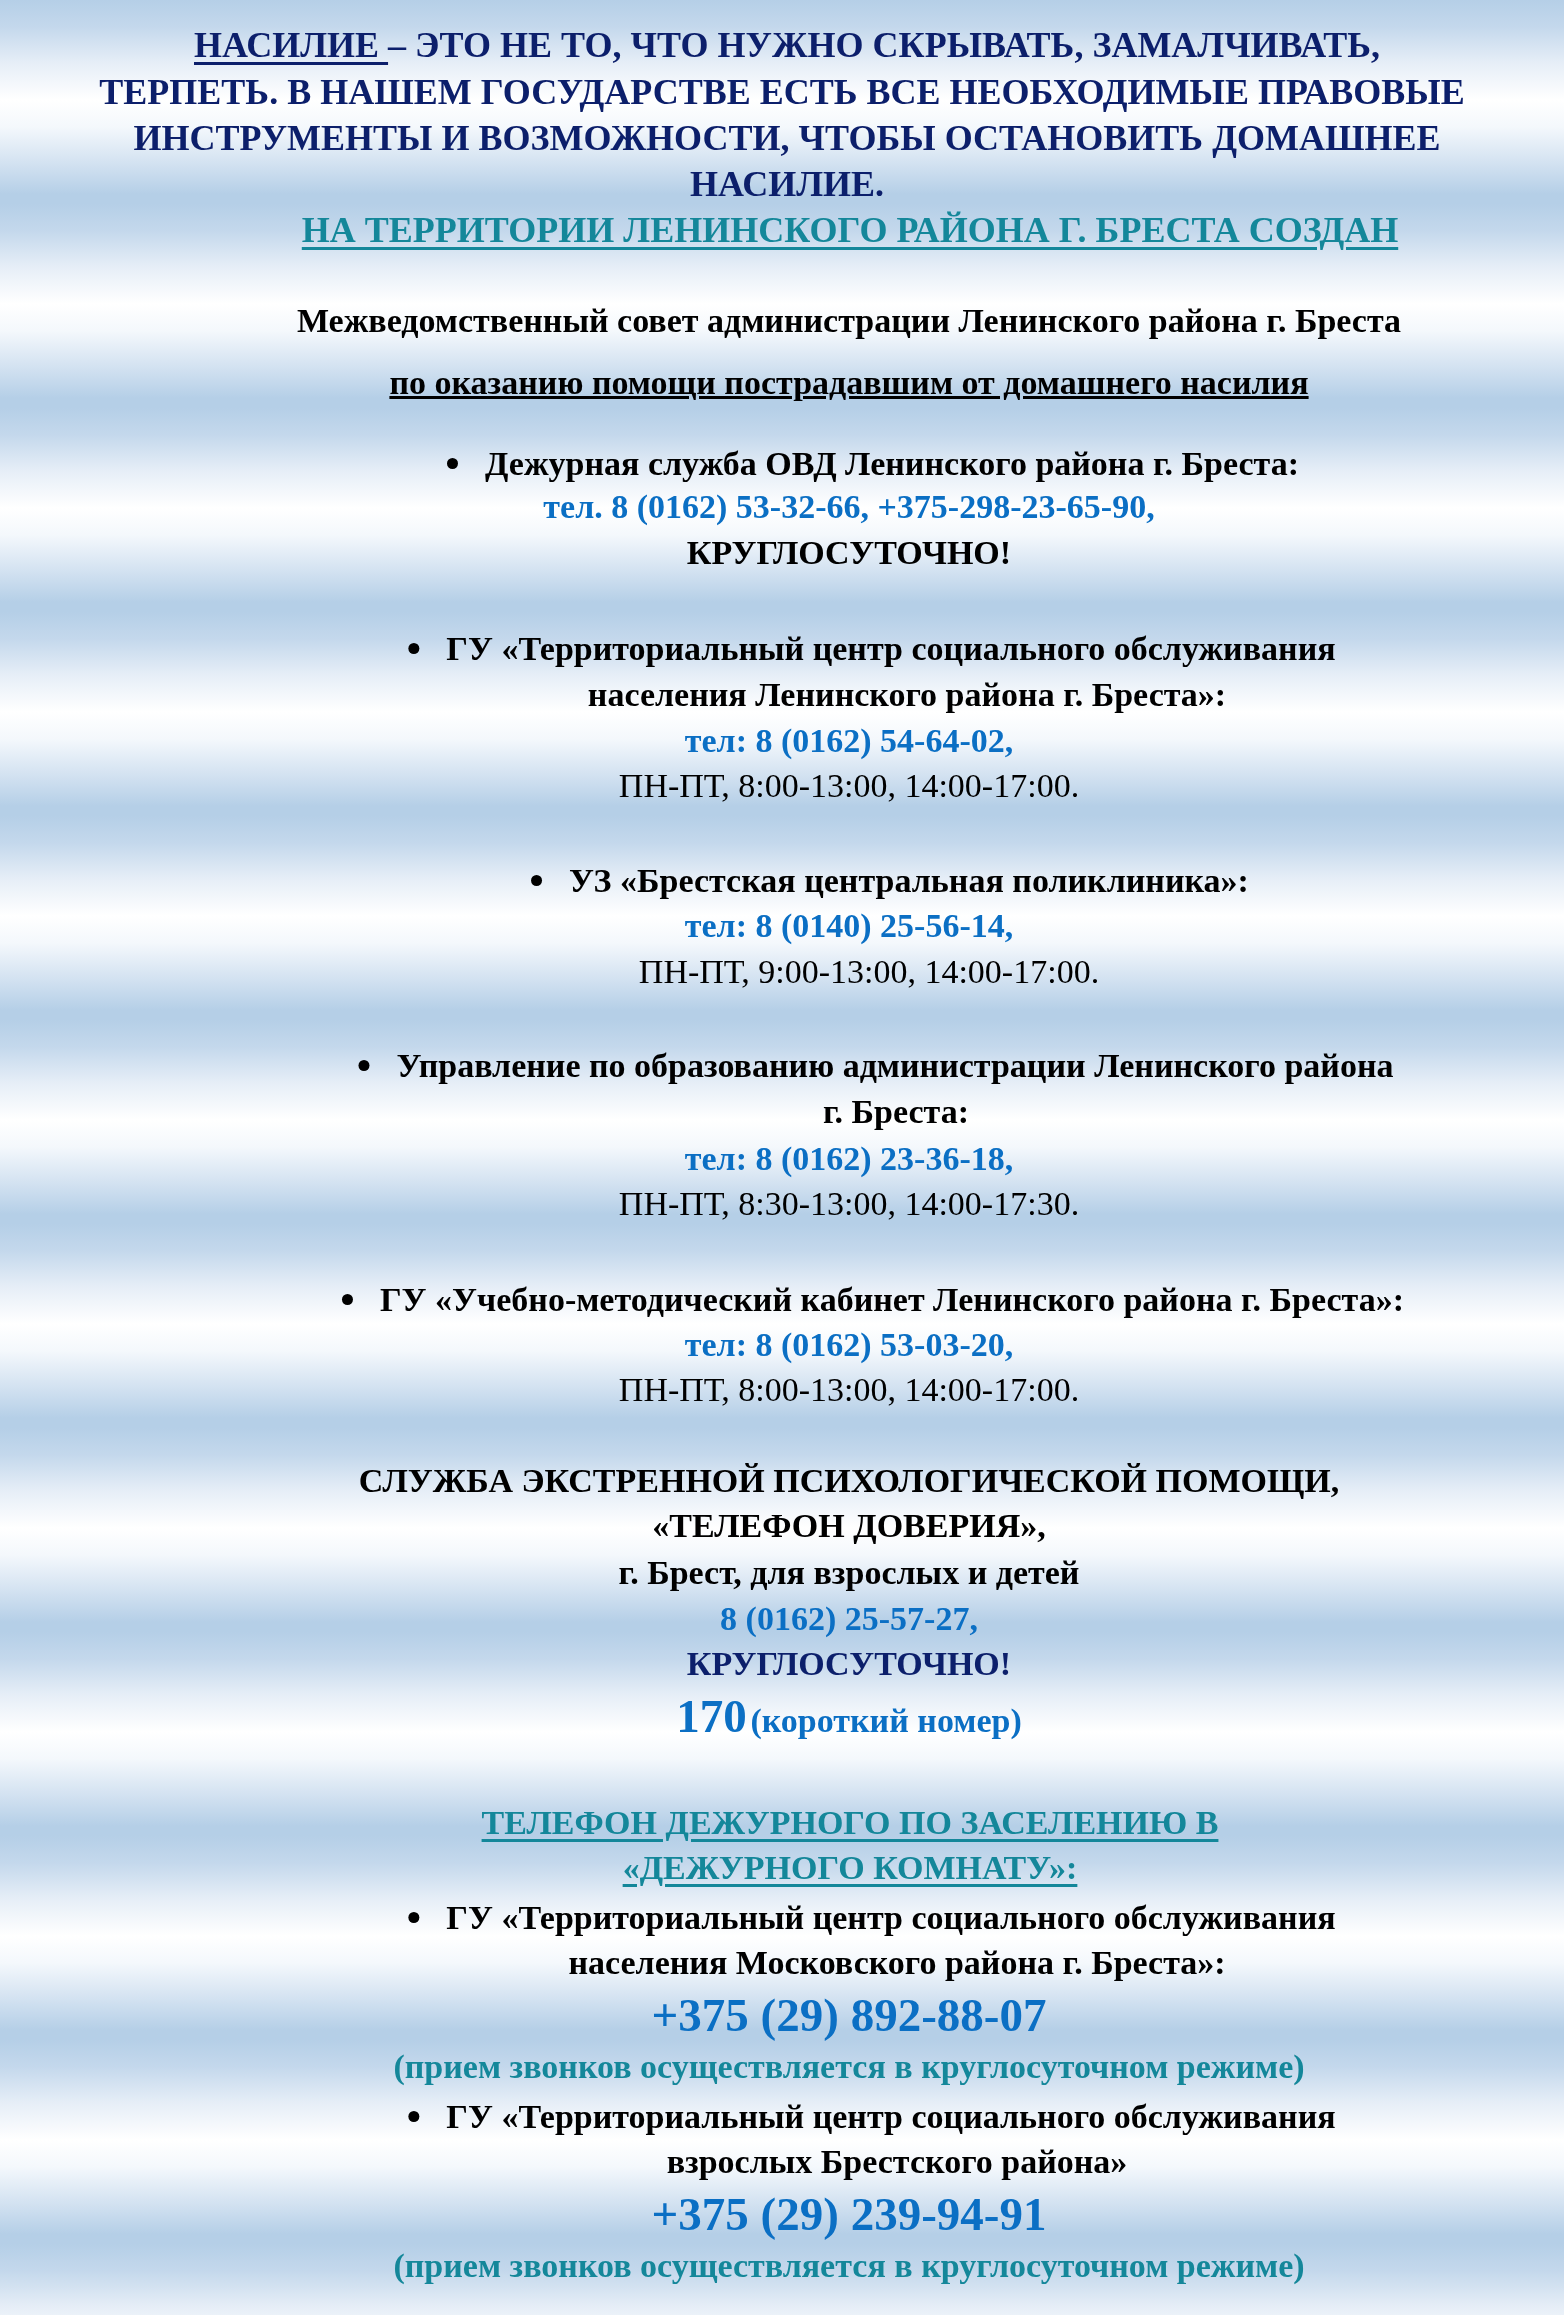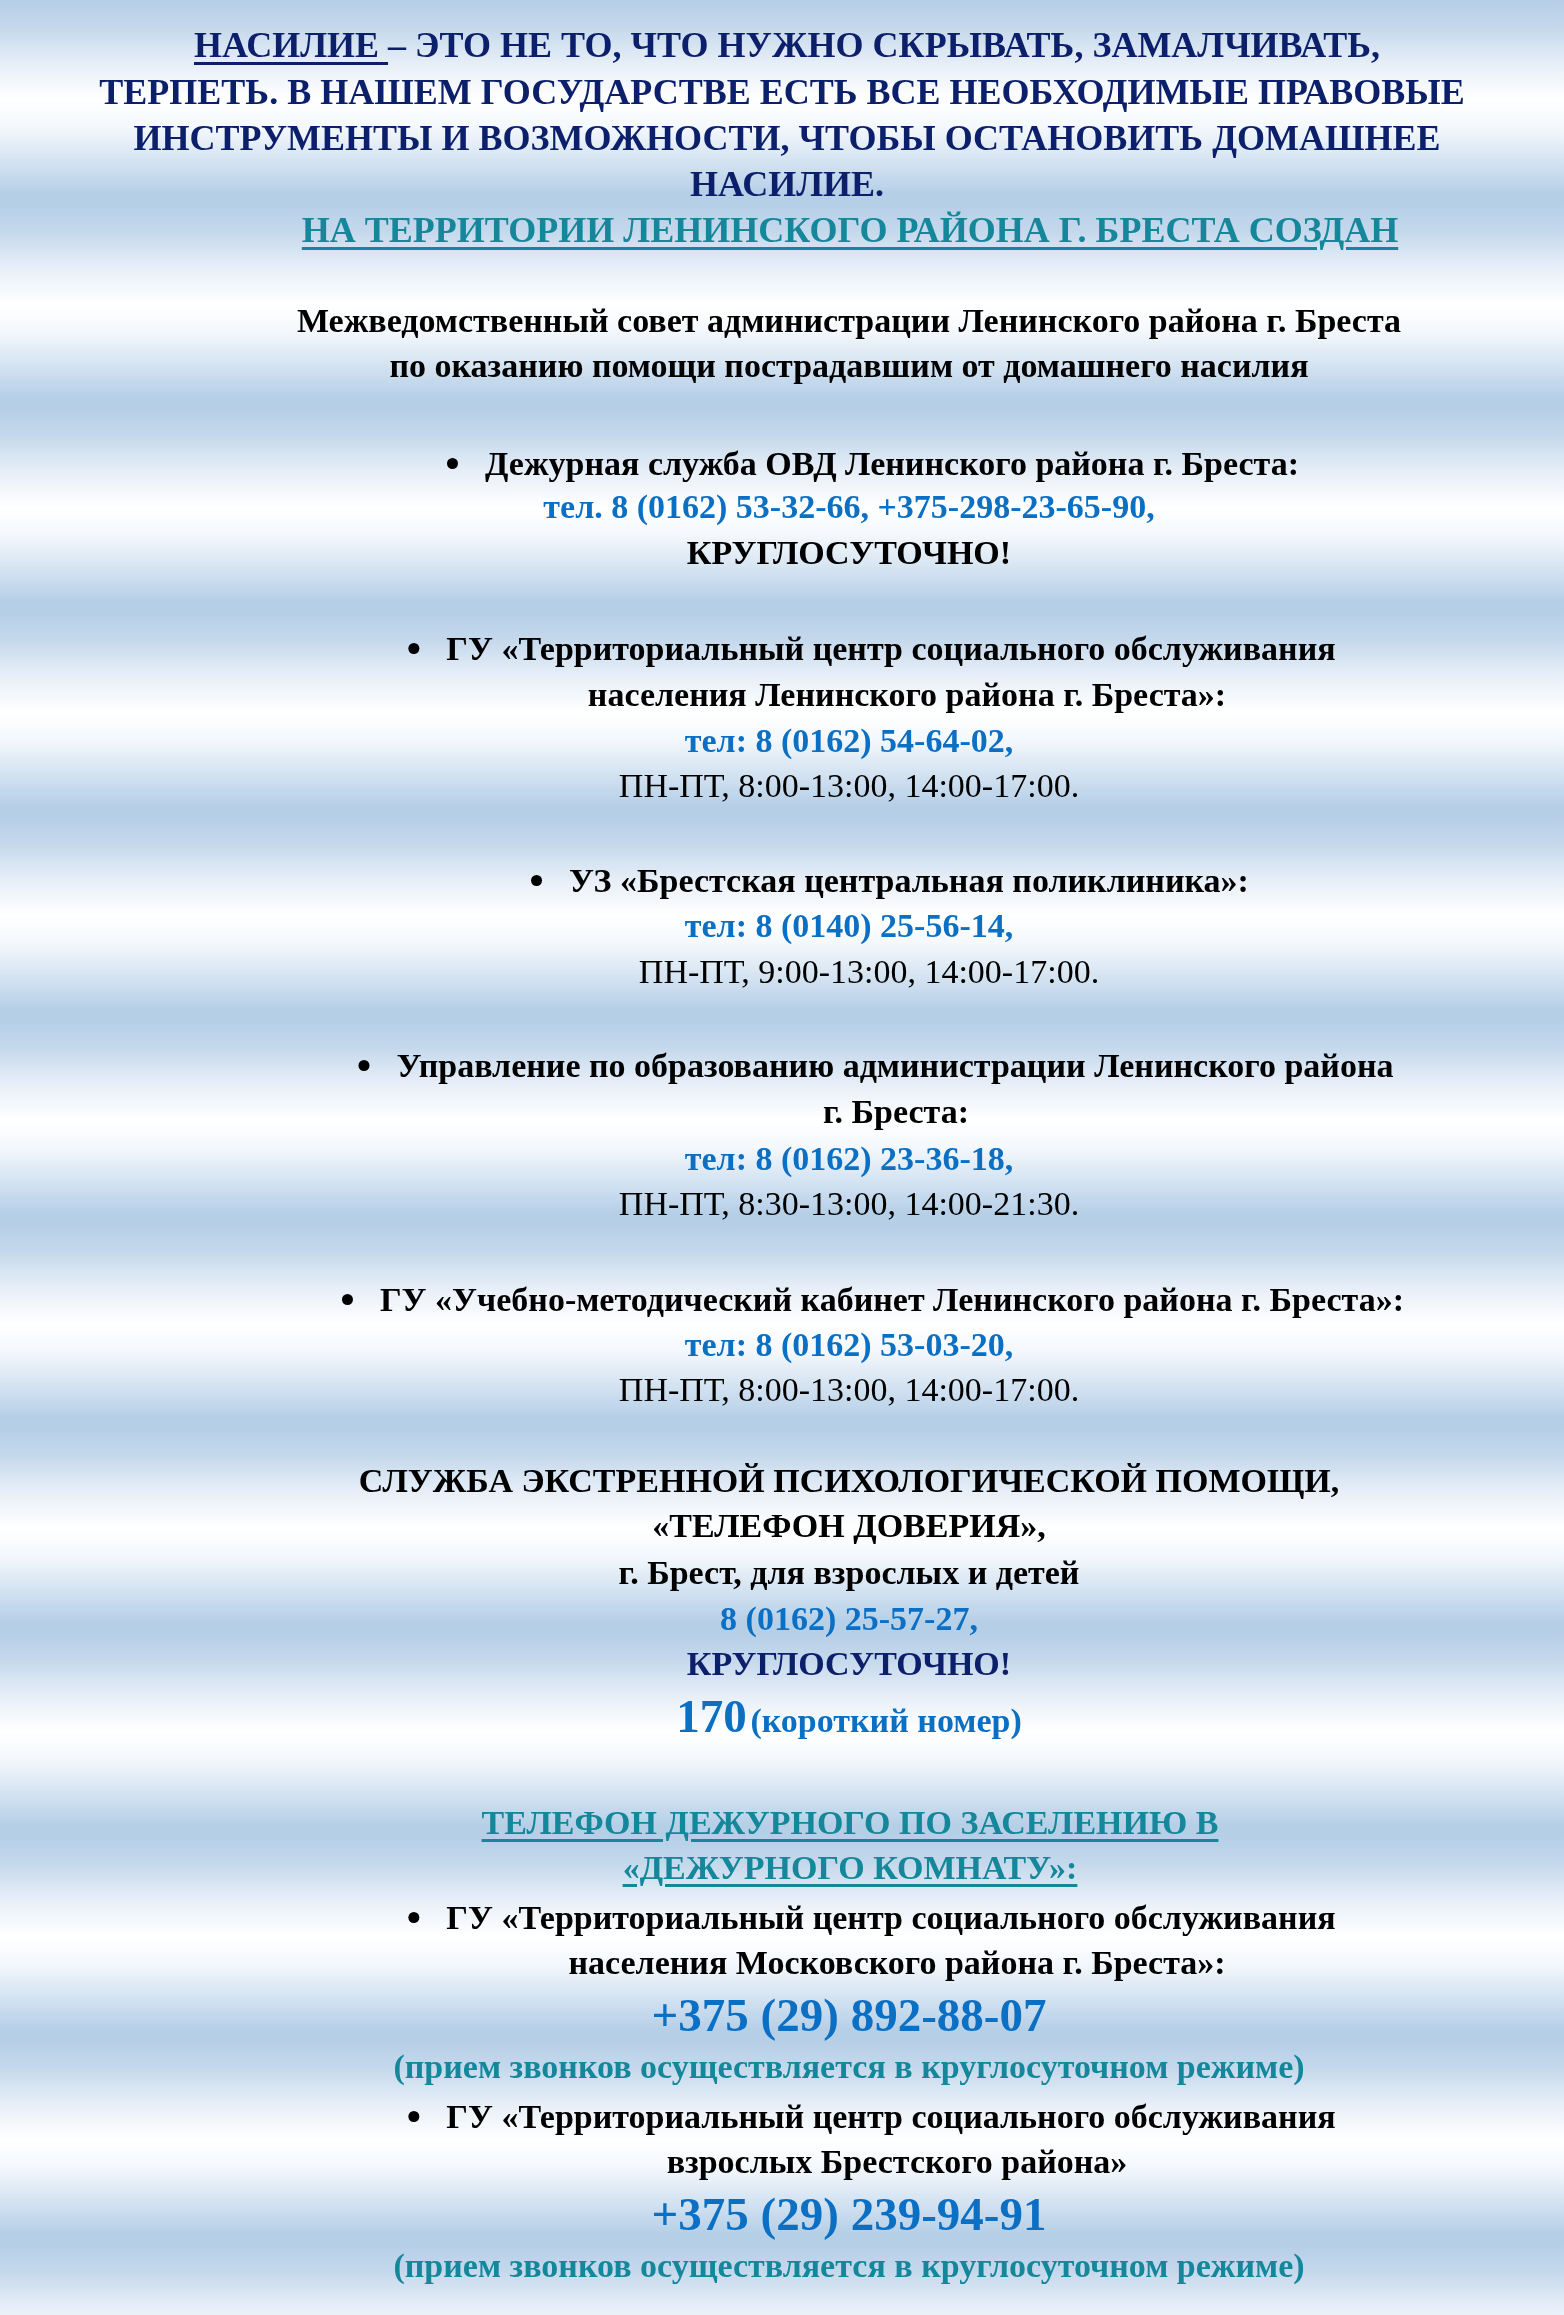--- a/index.html
+++ b/index.html
@@ -36,21 +36,21 @@
 
 <div class="ln h1 navy" style="left:787px; top:27px;text-align:right;">
   <span class="u">НАСИЛИЕ </span><span>– ЭТО НЕ ТО, ЧТО НУЖНО СКРЫВАТЬ, ЗАМАЛЧИВАТЬ,</span>
 </div>
 <div class="ln h1 navy" style="left:782px; top:74px;">ТЕРПЕТЬ. В НАШЕМ ГОСУДАРСТВЕ ЕСТЬ ВСЕ НЕОБХОДИМЫЕ ПРАВОВЫЕ</div>
 <div class="ln h1 navy" style="left:787px; top:120px;">ИНСТРУМЕНТЫ И ВОЗМОЖНОСТИ, ЧТОБЫ ОСТАНОВИТЬ ДОМАШНЕЕ</div>
 <div class="ln h1 navy" style="left:787px; top:166px;">НАСИЛИЕ.</div>
 <div class="ln h1 teal u" style="left:850px; top:212px;">НА ТЕРРИТОРИИ ЛЕНИНСКОГО РАЙОНА Г. БРЕСТА СОЗДАН</div>
 
 <div class="ln h2 black" style="left:849px; top:304px;">Межведомственный совет администрации Ленинского района г. Бреста</div>
-<div class="ln h2 black" style="left:849px; top:349px;">по оказанию помощи пострадавшим от домашнего насилия</div>
+<div class="ln h2 black" style="left:849px; top:366px;text-decoration:underline;">по оказанию помощи пострадавшим от домашнего насилия</div>
 
 <div class="ln body black" style="left:873px; top:447px;">
   <span class="bullet"></span><span>Дежурная служба ОВД Ленинского района г. Бреста:</span>
 </div>
 <div class="ln body blue" style="left:849px; top:490px;">тел. 8 (0162) 53-32-66, +375-298-23-65-90,</div>
 <div class="ln body black" style="left:849px; top:536px;">КРУГЛОСУТОЧНО!</div>
 
 <div class="ln body black" style="left:872px; top:632px;">
   <span class="bullet"></span><span>ГУ «Территориальный центр социального обслуживания</span>
 </div>
@@ -62,21 +62,21 @@
   <span class="bullet"></span><span>УЗ «Брестская центральная поликлиника»:</span>
 </div>
 <div class="ln body blue" style="left:849px; top:909px;">тел: 8 (0140) 25-56-14,</div>
 <div class="ln body black plain" style="left:849px; top:955px;margin-left:20px;">ПН-ПТ, 9:00-13:00, 14:00-17:00.</div>
 
 <div class="ln body black" style="left:876px; top:1049px;">
   <span class="bullet"></span><span>Управление по образованию администрации Ленинского района</span>
 </div>
 <div class="ln body black" style="left:896px; top:1095px;">г. Бреста:</div>
 <div class="ln body blue" style="left:849px; top:1142px;">тел: 8 (0162) 23-36-18,</div>
-<div class="ln body black plain" style="left:849px; top:1187px;">ПН-ПТ, 8:30-13:00, 14:00-21:30.</div>
+<div class="ln body black plain" style="left:849px; top:1187px;">ПН-ПТ, 8:30-13:00, 14:00-17:30.</div>
 
 <div class="ln body black" style="left:873px; top:1283px;">
   <span class="bullet"></span><span>ГУ «Учебно-методический кабинет Ленинского района г. Бреста»:</span>
 </div>
 <div class="ln body blue" style="left:849px; top:1328px;">тел: 8 (0162) 53-03-20,</div>
 <div class="ln body black plain" style="left:849px; top:1373px;">ПН-ПТ,  8:00-13:00, 14:00-17:00.</div>
 
 <div class="ln body black" style="left:849px; top:1464px;">СЛУЖБА ЭКСТРЕННОЙ ПСИХОЛОГИЧЕСКОЙ ПОМОЩИ,</div>
 <div class="ln body black" style="left:849px; top:1509px;">«ТЕЛЕФОН ДОВЕРИЯ»,</div>
 <div class="ln body black" style="left:849px; top:1556px;">г. Брест, для взрослых и детей</div>

